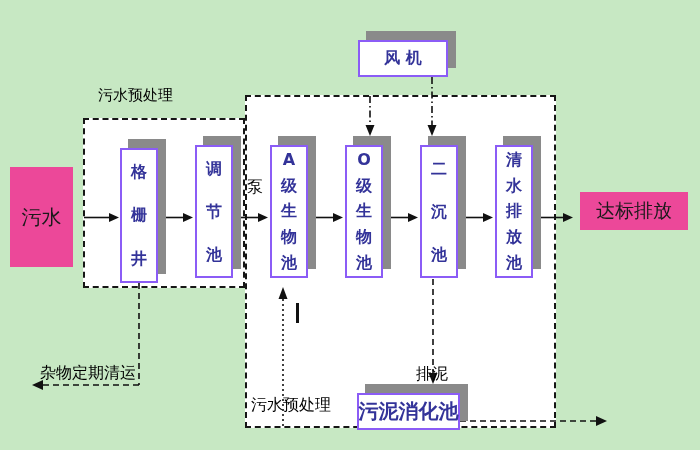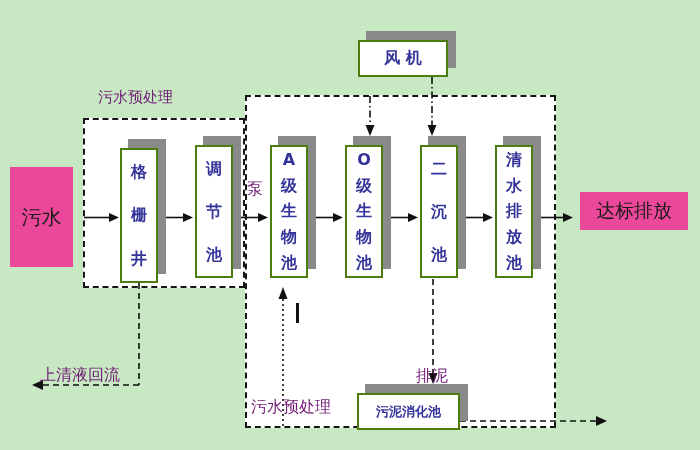--- a/index.html
+++ b/index.html
@@ -18,21 +18,21 @@
     border:2px dashed #161616;
   }
   .connector-layer {
     position:absolute; left:0; top:0;
     pointer-events:none;
   }
   .shadow-box {
     position:absolute;
     box-sizing:border-box;
     background:#ffffff;
-    border:2px solid #4d7c0f;
+    border:2px solid #8b5cf6;
     box-shadow: 8px -9px 0 0 var(--shadow, #8a8a8a);
   }
   .vbox { width:38px; }
   .vlabel {
     height:100%; width:100%;
     display:flex; flex-direction:column;
     justify-content:space-around; align-items:center;
     font-size:16px; line-height:1;
     color: var(--box_text, #333399);
     font-weight:bold;
@@ -47,22 +47,23 @@
   .plain-box {
     position:absolute;
     background:#ec4899;
     display:flex; align-items:center; justify-content:center;
     color:#1a1a1a;
     white-space:nowrap;
   }
   .float-label {
     position:absolute;
     white-space:nowrap;
-    color:#701a75;
+    color:#000000;
     line-height:1.1;
+    font-family:Liberation Mono, monospace;
   }
 </style>
 </head>
 <body>
 
 <div class="stage">
 
   <div class="dashed-region" style="left:245px; top:95px; width:311px; height:333px;"></div>
   <div class="dashed-region" style="left:83px; top:118px; width:162px; height:170px;"></div>
 
@@ -190,31 +191,31 @@
     <div class="vlabel">
         <div>清</div>
         <div>水</div>
         <div>排</div>
         <div>放</div>
         <div>池</div>
       </div>
   </div>
 
   <div class="shadow-box" style="left:357px; top:393px; width:103px; height:37px;">
-    <div class="hcenter" style="font-size:13px;border-radius:13px;">污泥消化池</div>
+    <div class="hcenter" style="font-size:20px;border-radius:13px;">污泥消化池</div>
   </div>
 
   <div class="plain-box" style="left:580px; top:192px; width:108px; height:38px; font-size:19px;">
     <span>达标排放</span>
   </div>
 
   <div class="float-label" style="left:98px; top:89px; font-size:15px;">污水预处理</div>
 
   <div class="float-label" style="left:247px; top:180px; font-size:16px;">泵</div>
 
-  <div class="float-label" style="left:40px; top:366px; font-size:16px;">上清液回流</div>
+  <div class="float-label" style="left:40px; top:366px; font-size:16px;">杂物定期清运</div>
 
   <div class="float-label" style="left:251px; top:398px; font-size:16px;">污水预处理</div>
 
   <div class="float-label" style="left:416px; top:335px; font-size:16px;margin-top:32px;">排泥</div>
 
 
 </div>
 
 </body></html>

